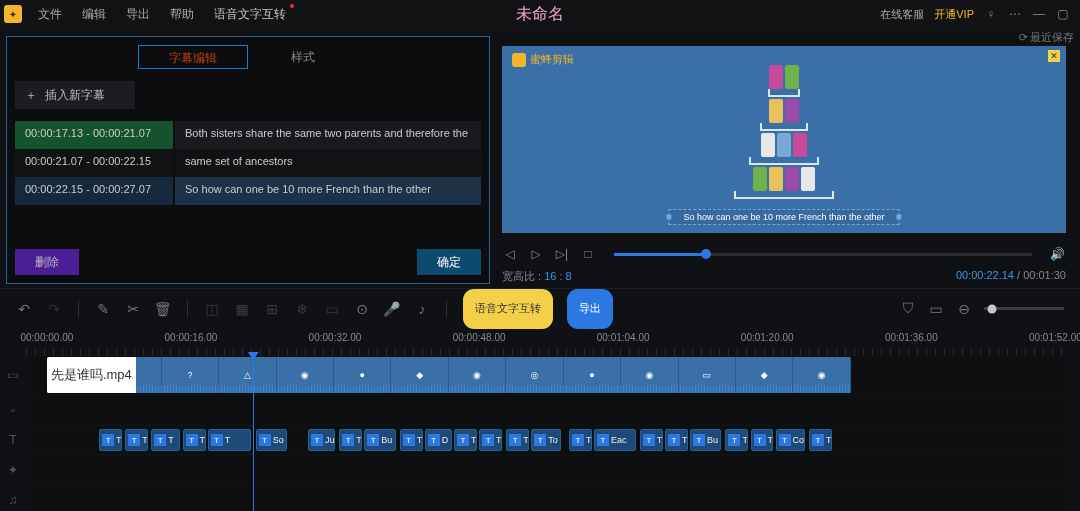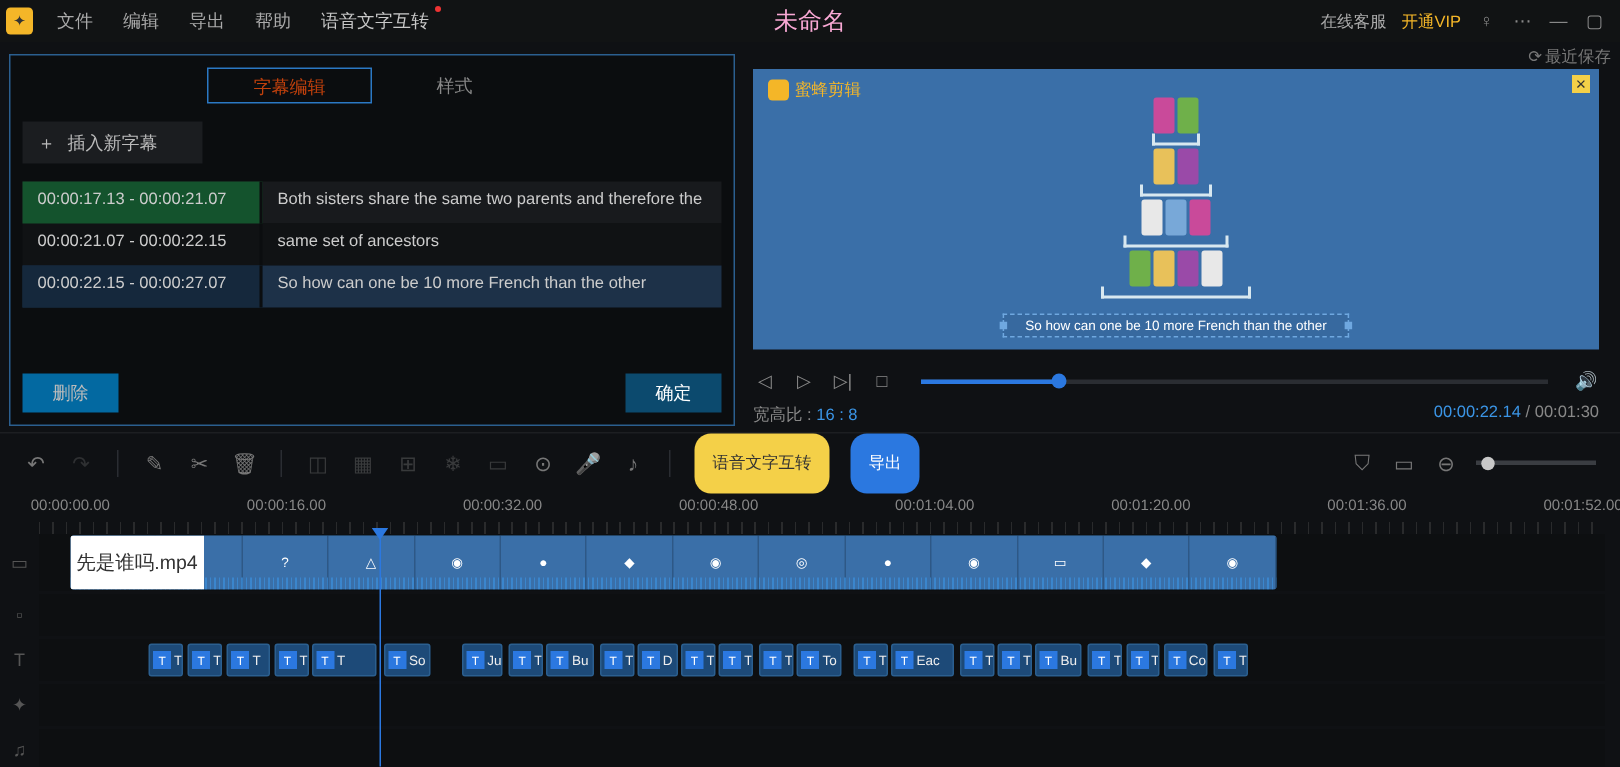--- a/index.html
+++ b/index.html
@@ -28,21 +28,21 @@
 .row .tcell{width:160px;padding:6px 10px;font-size:11px;color:#ccc}
 .row .scell{flex:1;padding:6px 10px;font-size:11px;color:#ccc;overflow:hidden;white-space:nowrap}
 .row.dark{background:#181a1d}
 .row.dark .tcell{background:#14532d}
 .row.light{background:#101214}
 .row.selected{background:#1d3148}
 .row.selected .tcell{background:#15283c}
 .row .tcell{border-right:2px solid #0b0d0f}
 .bottom-actions{display:flex;justify-content:space-between;margin-top:30px}
 .btn{height:26px;padding:0 20px;display:flex;align-items:center;font-size:12px;cursor:pointer}
-.btn.del{background:#0369a1;color:#bbb}
+.btn.del{background:#4c1d95;color:#bbb}
 .btn.confirm{background:#0c4a6e;color:#fff}
 .right-panel{flex:1;display:flex;flex-direction:column;padding:4px 8px 0 4px}
 .preview{height:188px;background:#3a6fa8;position:relative;display:flex;align-items:center;justify-content:center;margin-top:6px}
 .watermark{position:absolute;top:6px;left:10px;color:#f4b628;font-size:11px;display:flex;align-items:center;gap:4px}
 .watermark .wm-ico{width:14px;height:14px;background:#f4b628;border-radius:3px;display:inline-block}
 .close-x{position:absolute;top:4px;right:6px;width:12px;height:12px;background:#f4d048;font-size:9px;color:#333;display:flex;align-items:center;justify-content:center;cursor:pointer}
 .pyramid{position:relative;width:140px;height:150px}
 .pyr-row{position:absolute;left:50%;transform:translateX(-50%);display:flex;gap:2px}
 .person{width:14px;height:24px;border-radius:2px}
 .p1{background:#c94a9a}.p2{background:#6fb04a}.p3{background:#e8c15a}.p4{background:#9a4aa8}.p5{background:#e8e8e8}.p6{background:#78a8d8}

